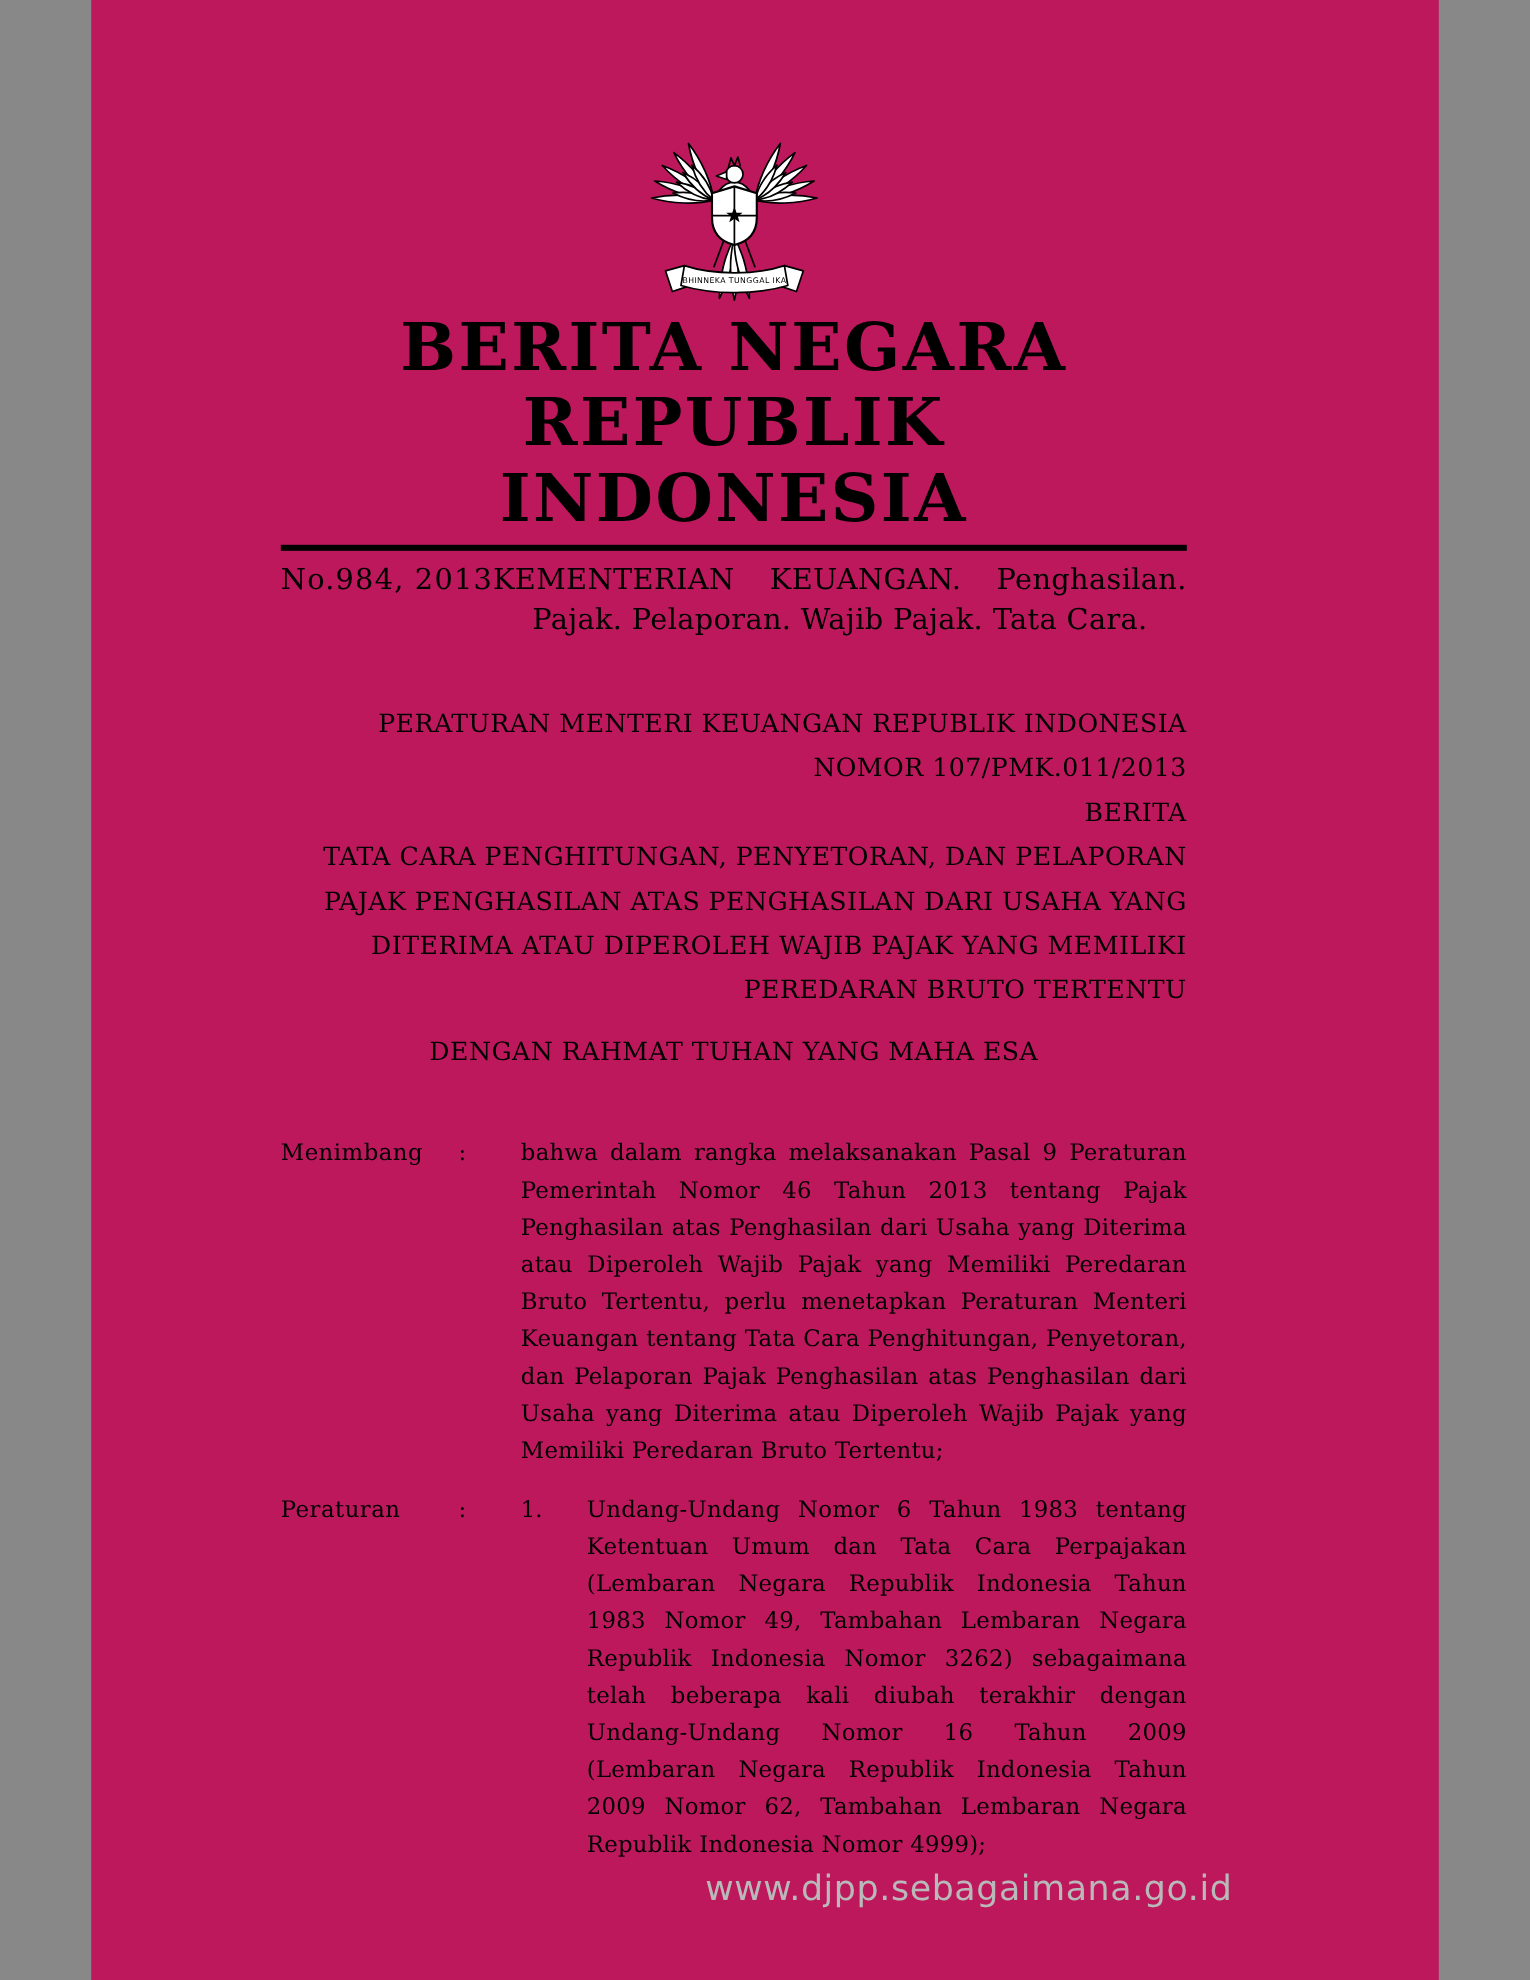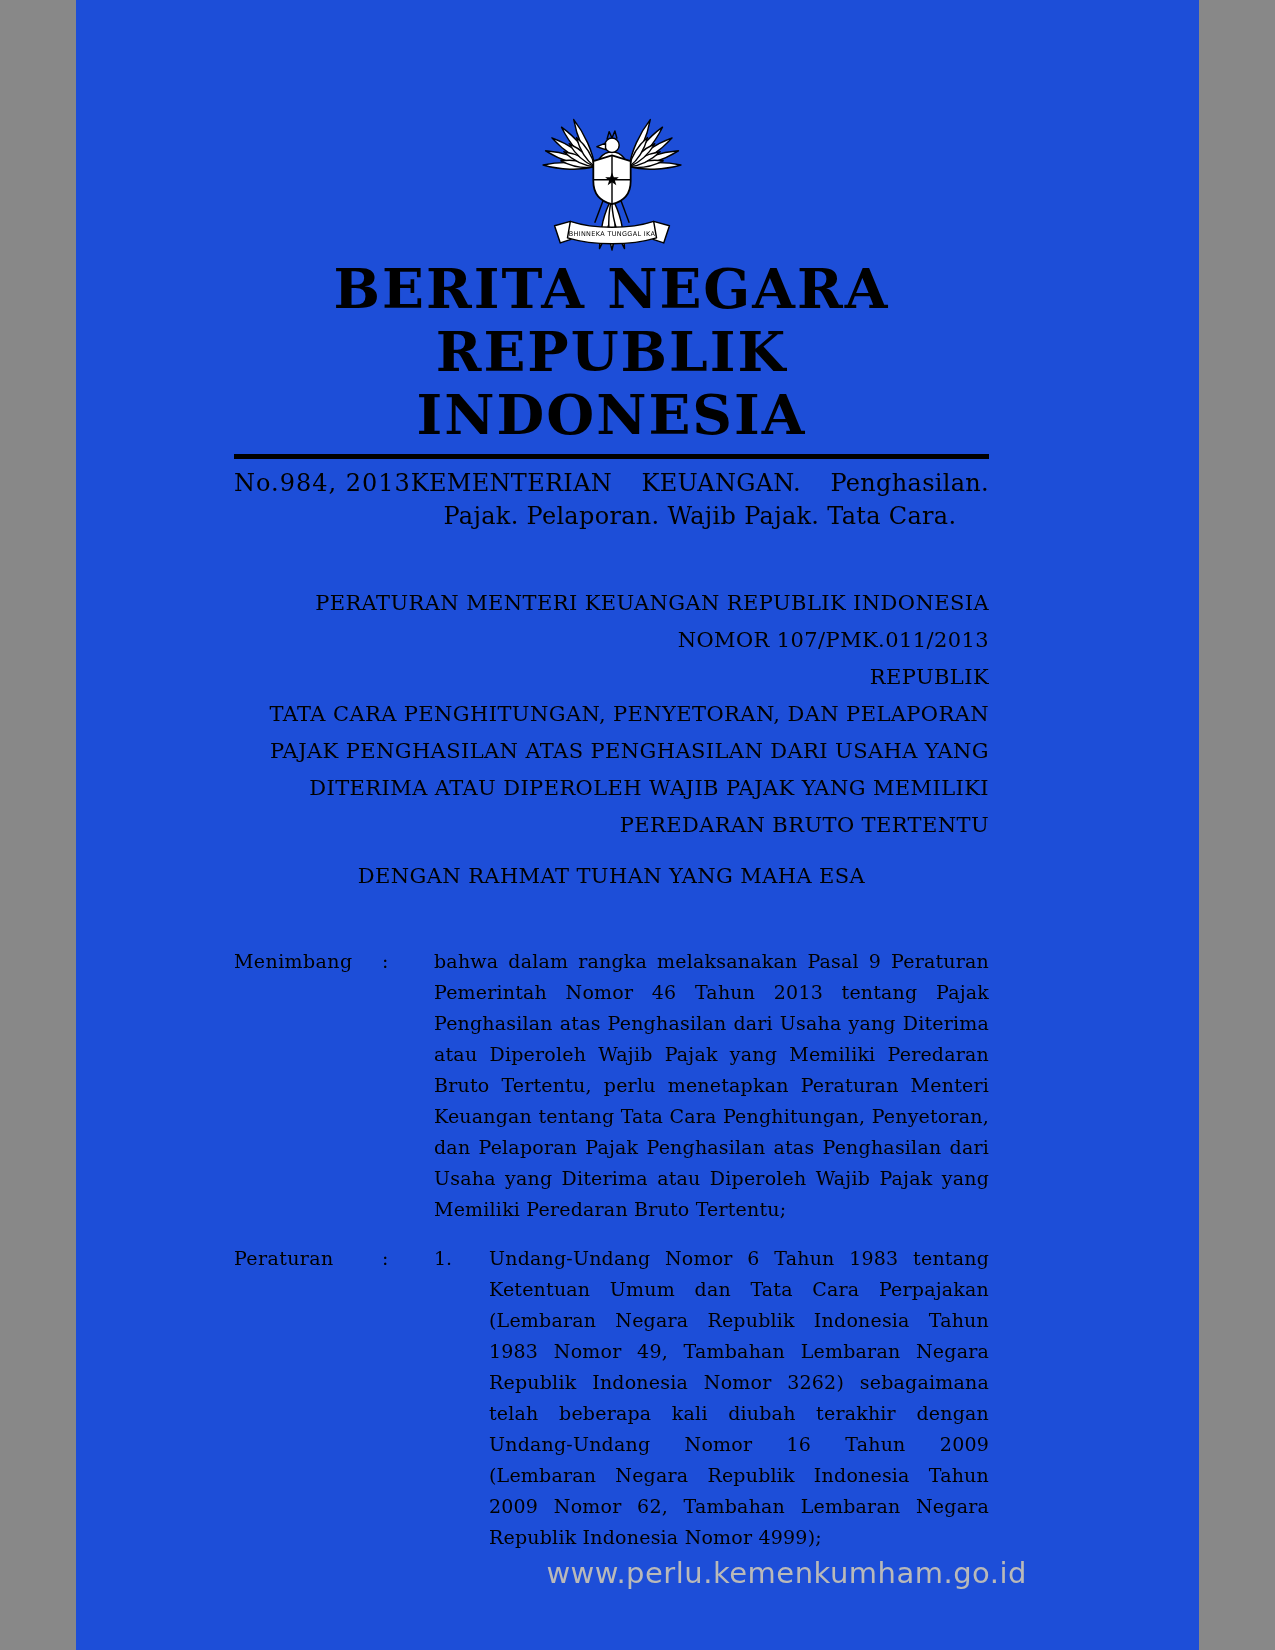--- a/index.html
+++ b/index.html
@@ -2,21 +2,21 @@
 <html><head>
 <meta charset="utf-8">
 <style>
   * { margin: 0; padding: 0; box-sizing: border-box; }
   html, body { background: #888; }
   .page {
     position: relative;
     width: 1123px;
     height: 1650px;
     margin: 0 auto;
-    background: #1d4ed8;
+    background: #be185d;
     color: #000000;
     font-family: "DejaVu Serif", "Liberation Serif", serif;
     overflow: hidden;
   }
   .content {
     padding: 72px 210px 0 158px; 
   }
 
   
   .emblem-wrap { width: 100%; display: flex; justify-content: center; }
@@ -176,21 +176,21 @@
     <hr class="masthead-rule">
 
     <div class="issue-row">
       <div class="issue-number">No.984, 2013</div>
       <div class="issue-subject">KEMENTERIAN KEUANGAN. Penghasilan. Pajak. Pelaporan. Wajib Pajak. Tata Cara.</div>
     </div>
 
     <div class="heading">
       <span class="h-line">PERATURAN MENTERI KEUANGAN REPUBLIK INDONESIA</span>
       <span class="h-line">NOMOR 107/PMK.011/2013</span>
-      <span class="h-line">REPUBLIK</span>
+      <span class="h-line">BERITA</span>
       <span class="h-title">TATA CARA PENGHITUNGAN, PENYETORAN, DAN PELAPORAN PAJAK PENGHASILAN ATAS PENGHASILAN DARI USAHA YANG DITERIMA ATAU DIPEROLEH WAJIB PAJAK YANG MEMILIKI PEREDARAN BRUTO TERTENTU</span>
     </div>
     <div class="invocation">DENGAN RAHMAT TUHAN YANG MAHA ESA</div>
 
     <div class="preamble">
 
       <div class="cons-row">
         <div class="cons-label">Menimbang</div>
         <div class="cons-colon">:</div>
         <div class="cons-text">bahwa dalam rangka melaksanakan Pasal 9 Peraturan Pemerintah Nomor 46 Tahun 2013 tentang Pajak Penghasilan atas Penghasilan dari Usaha yang Diterima atau Diperoleh Wajib Pajak yang Memiliki Peredaran Bruto Tertentu, perlu menetapkan Peraturan Menteri Keuangan tentang Tata Cara Penghitungan, Penyetoran, dan Pelaporan Pajak Penghasilan atas Penghasilan dari Usaha yang Diterima atau Diperoleh Wajib Pajak yang Memiliki Peredaran Bruto Tertentu;</div>
@@ -203,14 +203,14 @@
           <div class="cons-item">
             <div class="cons-item-no">1.</div>
             <div class="cons-item-text">Undang-Undang Nomor 6 Tahun 1983 tentang Ketentuan Umum dan Tata Cara Perpajakan (Lembaran Negara Republik Indonesia Tahun 1983 Nomor 49, Tambahan Lembaran Negara Republik Indonesia Nomor 3262) sebagaimana telah beberapa kali diubah terakhir dengan Undang-Undang Nomor 16 Tahun 2009 (Lembaran Negara Republik Indonesia Tahun 2009 Nomor 62, Tambahan Lembaran Negara Republik Indonesia Nomor 4999);</div>
           </div>
         </div>
       </div>
 
     </div>
   </div>
 
-  <div class="footer-watermark">www.perlu.kemenkumham.go.id</div>
+  <div class="footer-watermark">www.djpp.sebagaimana.go.id</div>
 </div>
 
 </body></html>

